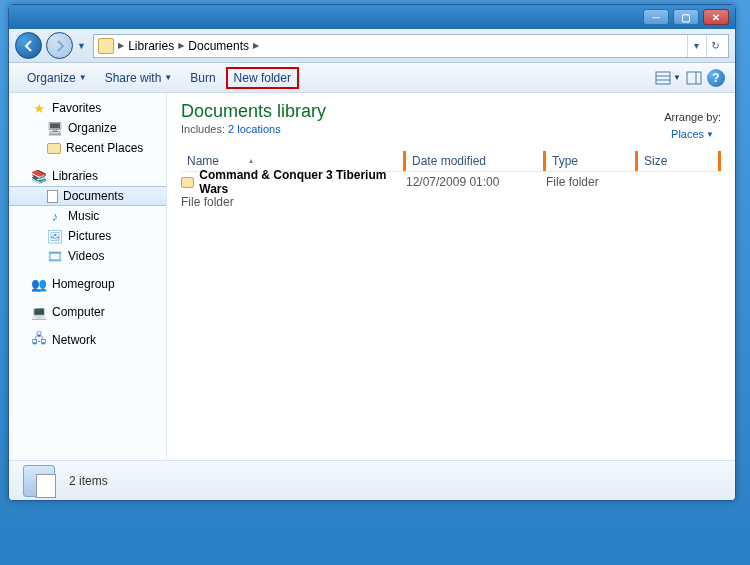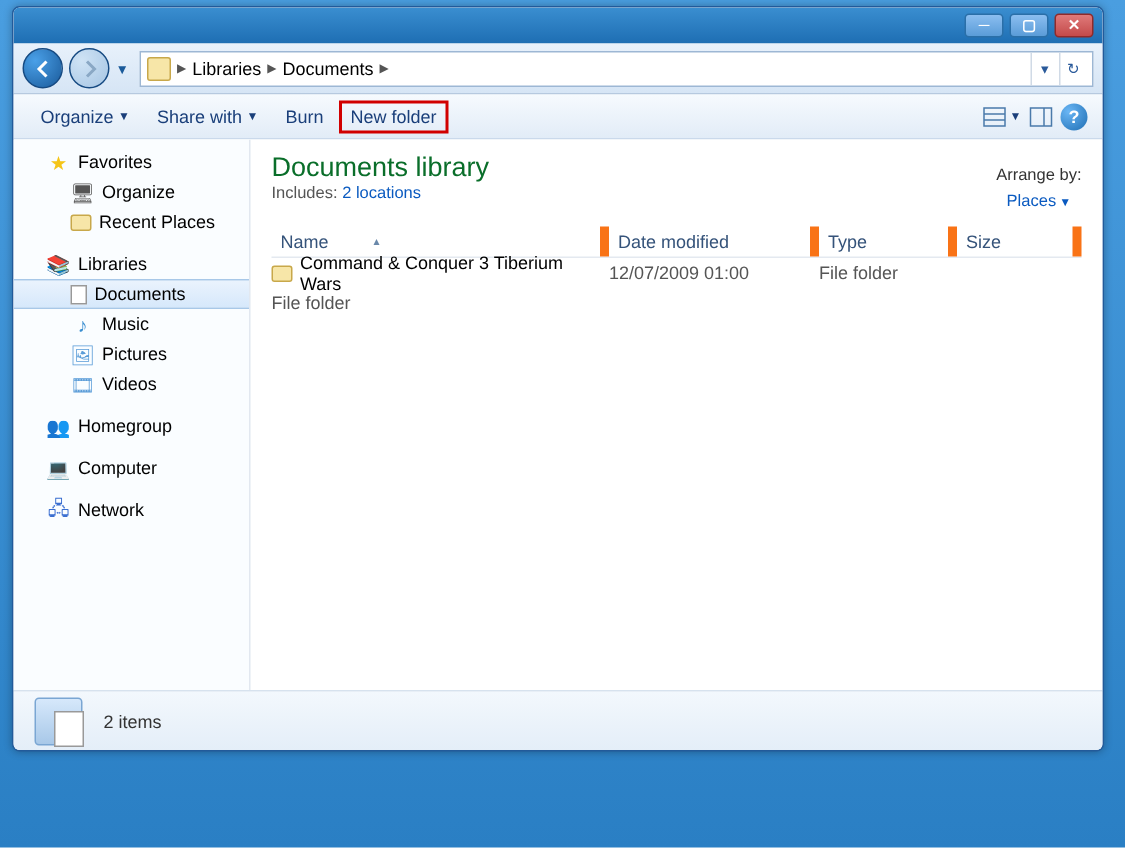--- a/index.html
+++ b/index.html
@@ -46,26 +46,26 @@
   .ico.comp{color:#555;}
   .ico.net{color:#3a6ed0;}
   .content { flex: 1; display: flex; flex-direction: column; padding: 8px 14px 0 14px; }
   .libhead { display: flex; align-items: flex-start; justify-content: space-between; }
   .libtitle { font-size: 18px; color: #0a6e2a; }
   .libsub { font-size: 11px; color: #555; margin-top: 1px; }
   .libsub a { color: #0a5ac0; text-decoration: none; }
   .arrange { font-size: 11px; color: #333; display: flex; align-items: center; gap: 5px; padding-top: 10px; flex-direction: column;}
   .arrange .val{color:#0a5ac0;cursor:pointer;display:flex;align-items:center;gap:2px;}
   .cols { display: flex; font-size: 12px; color: #35537a; border-bottom: 1px solid #e4e9f0; margin-top: 10px; height: 22px; align-items: center; }
-  .col { padding: 3px 6px; border-right: 6px solid #f97316; cursor: pointer; }
+  .col { padding: 3px 6px; border-right: 3px solid #f97316; cursor: pointer; }
   .c1{width:225px;display:flex;align-items:center;gap:30px;} .c2{width:140px;} .c3{width:92px;} .c4{flex:1;}
   .sortind{font-size:8px;color:#6a88aa;}
   .rows { font-size: 12px; color: #000; }
   .row { display: flex; align-items: center; height: 20px; cursor: pointer; }
-  .row .c1{display:flex;gap:5px;}
+  .row .c1{display:flex;gap:5px;font-weight:bold;}
   .row .c2,.row .c3{color:#555;}
   .statusbar { height: 40px; border-top: 1px solid #d7e2ee; background: linear-gradient(#f3f8fd,#e4eef8); display: flex; align-items: center; padding: 0 14px; gap: 14px; font-size: 12px; color: #333; }
   .statusicon{width:32px;height:32px;background:linear-gradient(#d6e8fb,#a8c8e8);border:1px solid #7aa6d3;border-radius:3px;position:relative;}
   .statusicon:after{content:"";position:absolute;right:-2px;bottom:-2px;width:18px;height:22px;background:#fff;border:1px solid #999;}
 </style>
 </head>
 <body>
 
 <div class="window">
 

